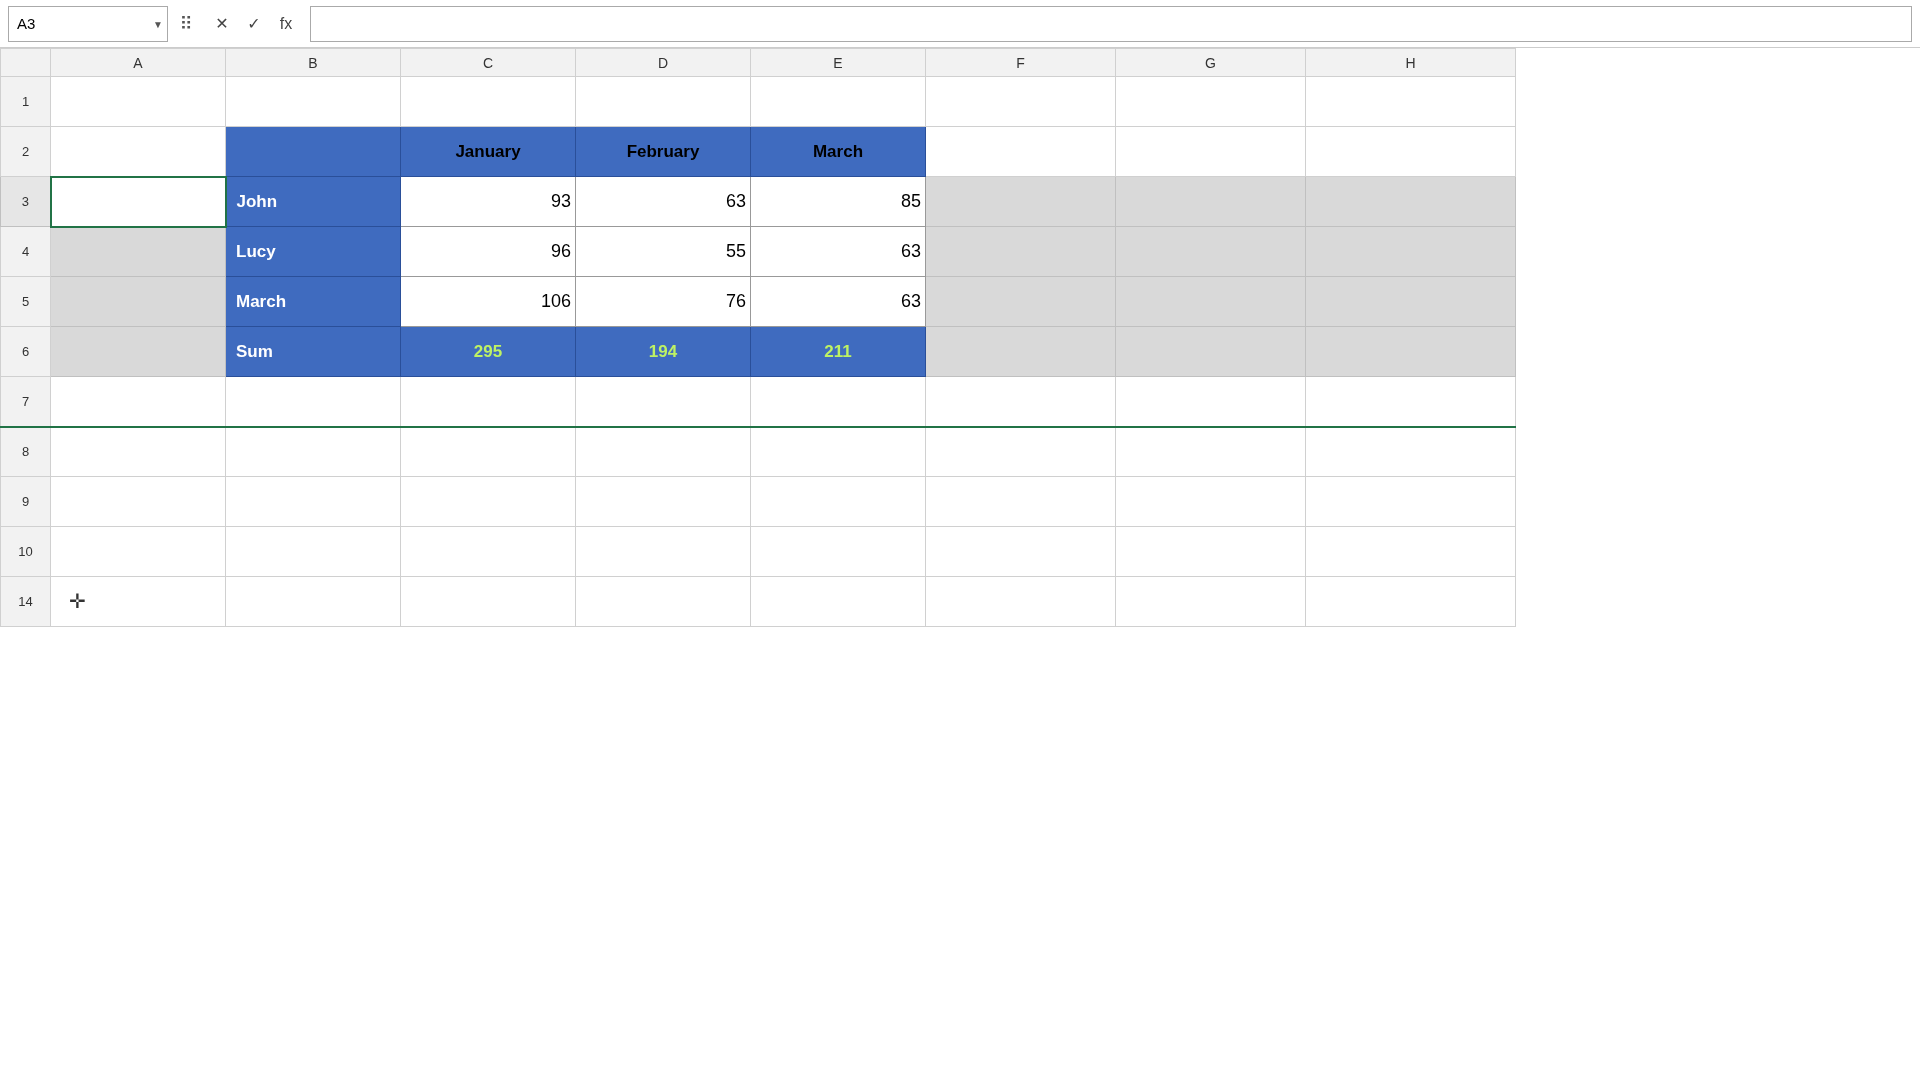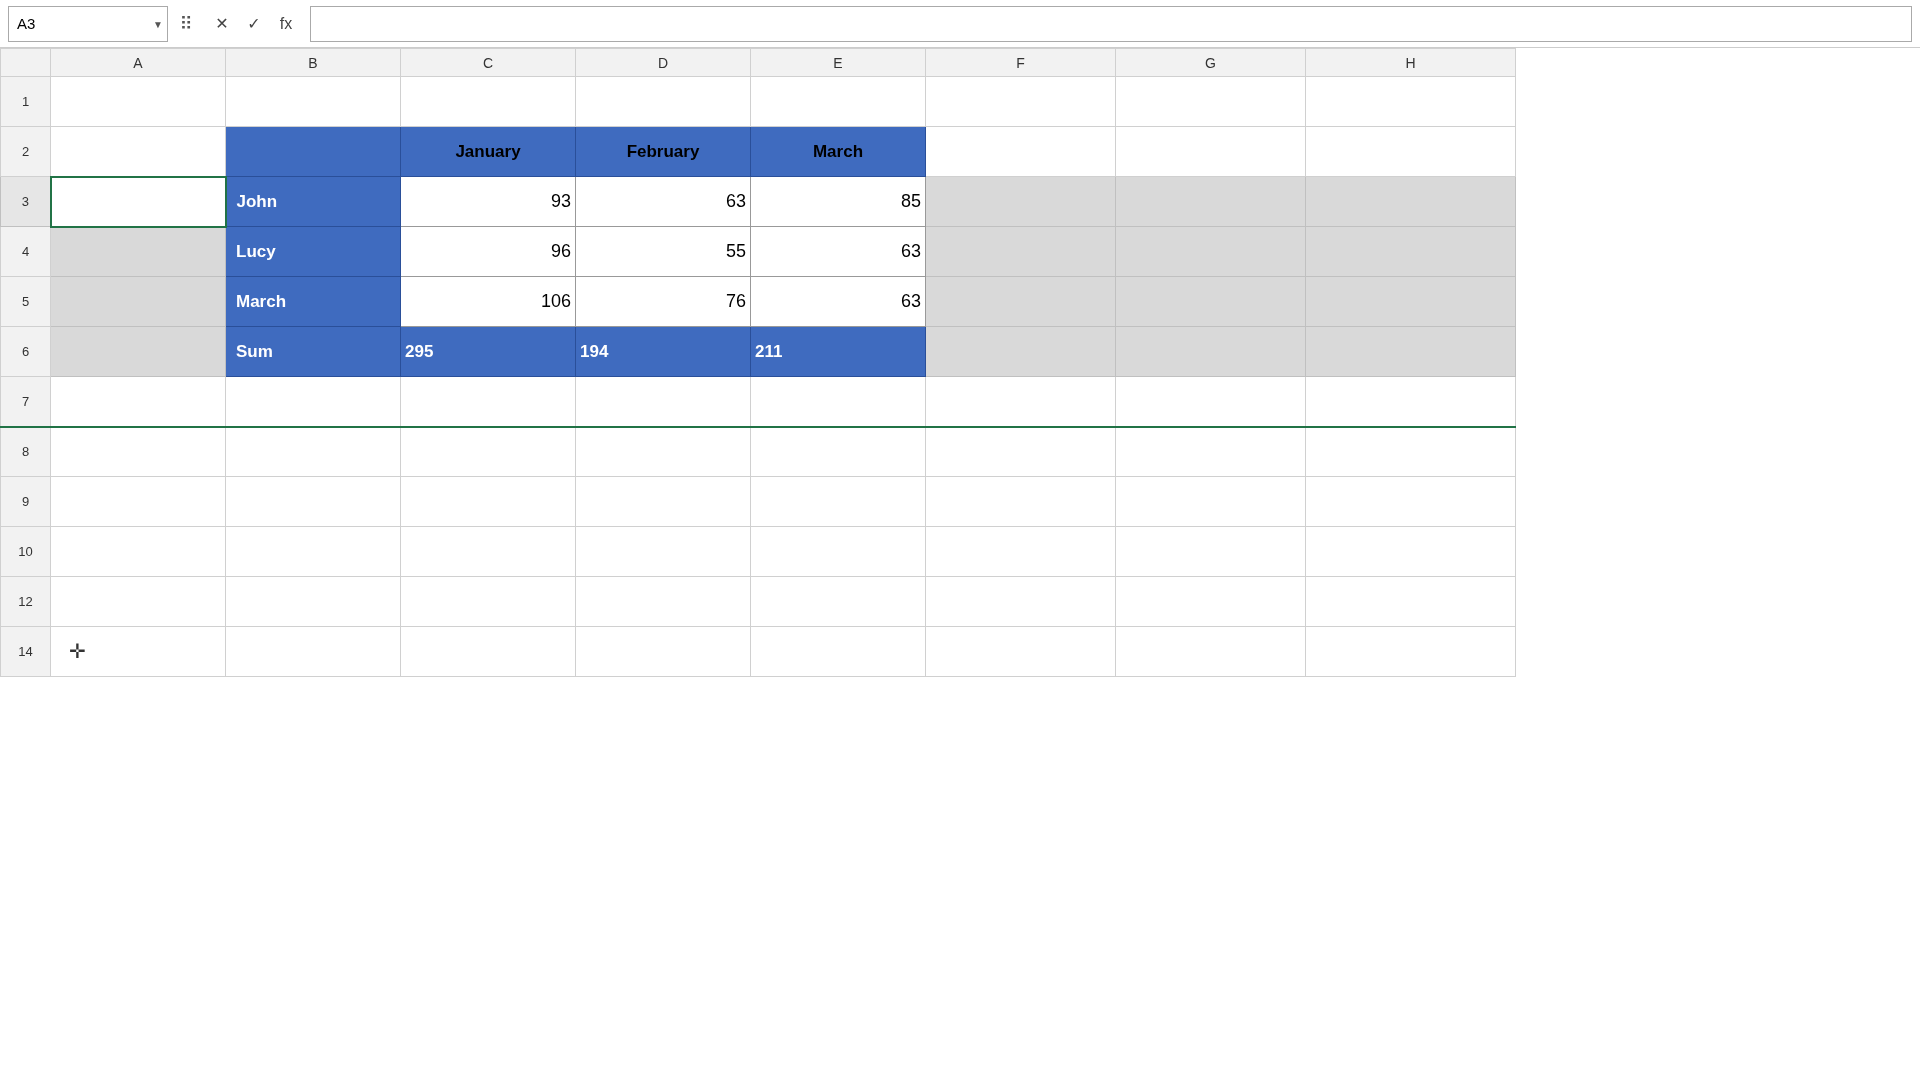--- a/index.html
+++ b/index.html
@@ -178,24 +178,24 @@
       background: #3f6bbf;
       color: #fff;
       font-weight: bold;
       font-size: 17px;
       padding-left: 10px;
       border: 1px solid #2a4f99;
       margin-left: 27px;
     }
     .sum-data-cell {
       background: #3f6bbf;
-      color: #ffffff;
+      color: #bef264;
       font-weight: bold;
       font-size: 17px;
-      text-align: left;
+      text-align: center;
       border: 1px solid #2a4f99;
     }
 
     
     .empty-shaded {
       background: #d9d9d9;
       border: 1px solid #c0c0c0;
     }
 
     
@@ -413,31 +413,20 @@
         <td class="cell"></td>
         <td class="cell"></td>
         <td class="cell"></td>
         <td class="cell"></td>
         <td class="cell"></td>
         <td class="cell"></td>
         <td class="cell"></td>
       </tr>
 
 
-      <tr>
-        <td class="row-num">12</td>
-        <td class="cell"></td>
-        <td class="cell"></td>
-        <td class="cell"></td>
-        <td class="cell"></td>
-        <td class="cell"></td>
-        <td class="cell"></td>
-        <td class="cell"></td>
-        <td class="cell"></td>
-      </tr>
 
       <tr>
         <td class="row-num">14</td>
         <td class="cell" style="position:relative;">
           <span style="position:absolute; left:18px; top:12px; font-size:20px; color:#333;">✛</span>
         </td>
         <td class="cell"></td>
         <td class="cell"></td>
         <td class="cell"></td>
         <td class="cell"></td>

